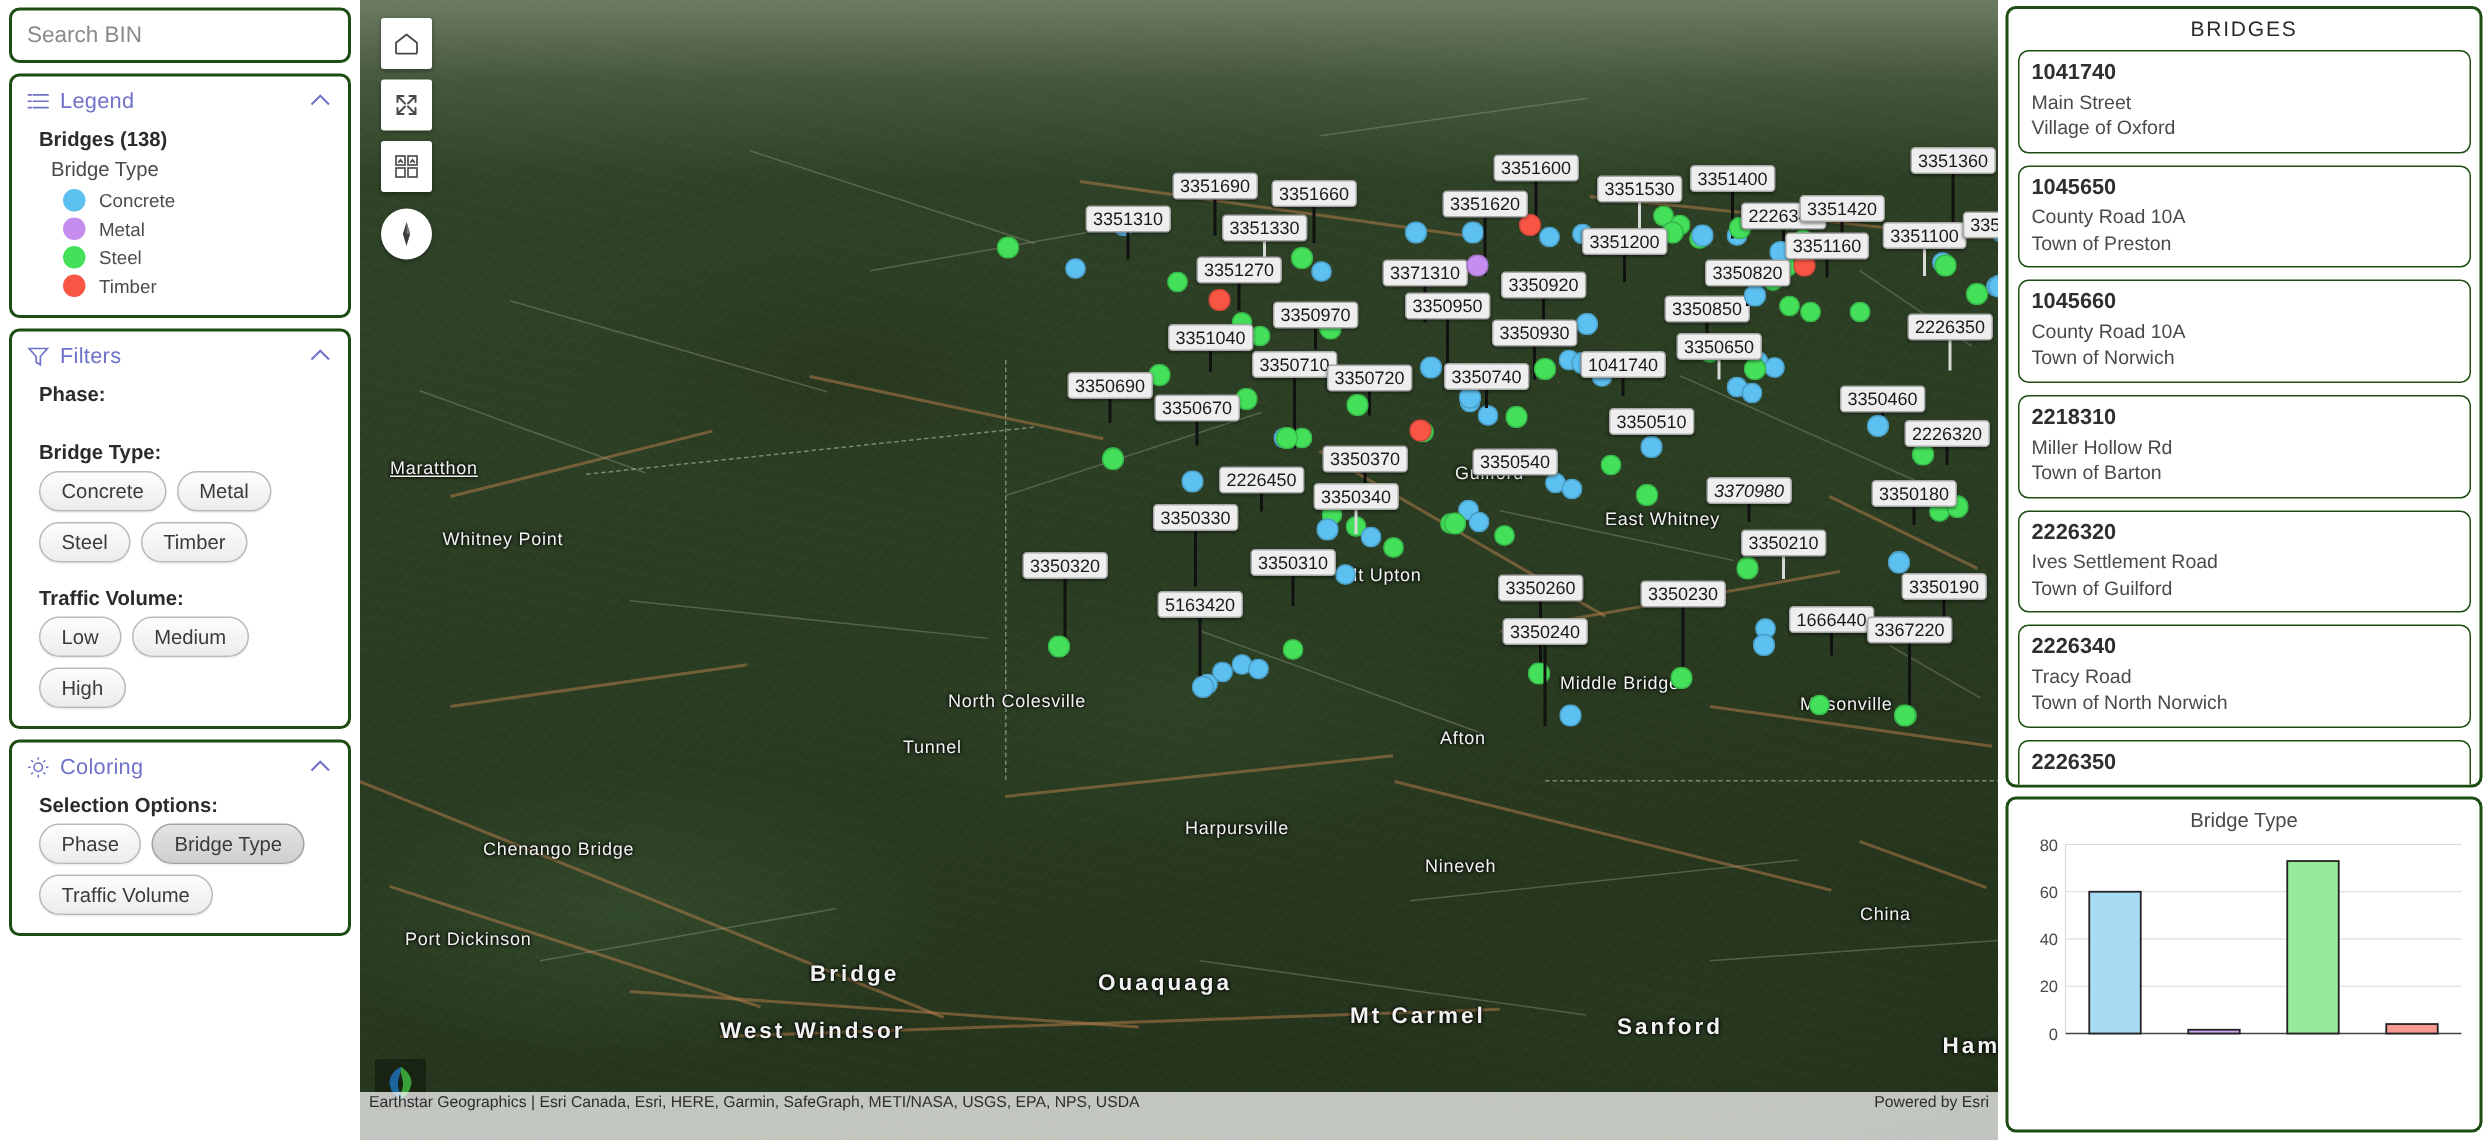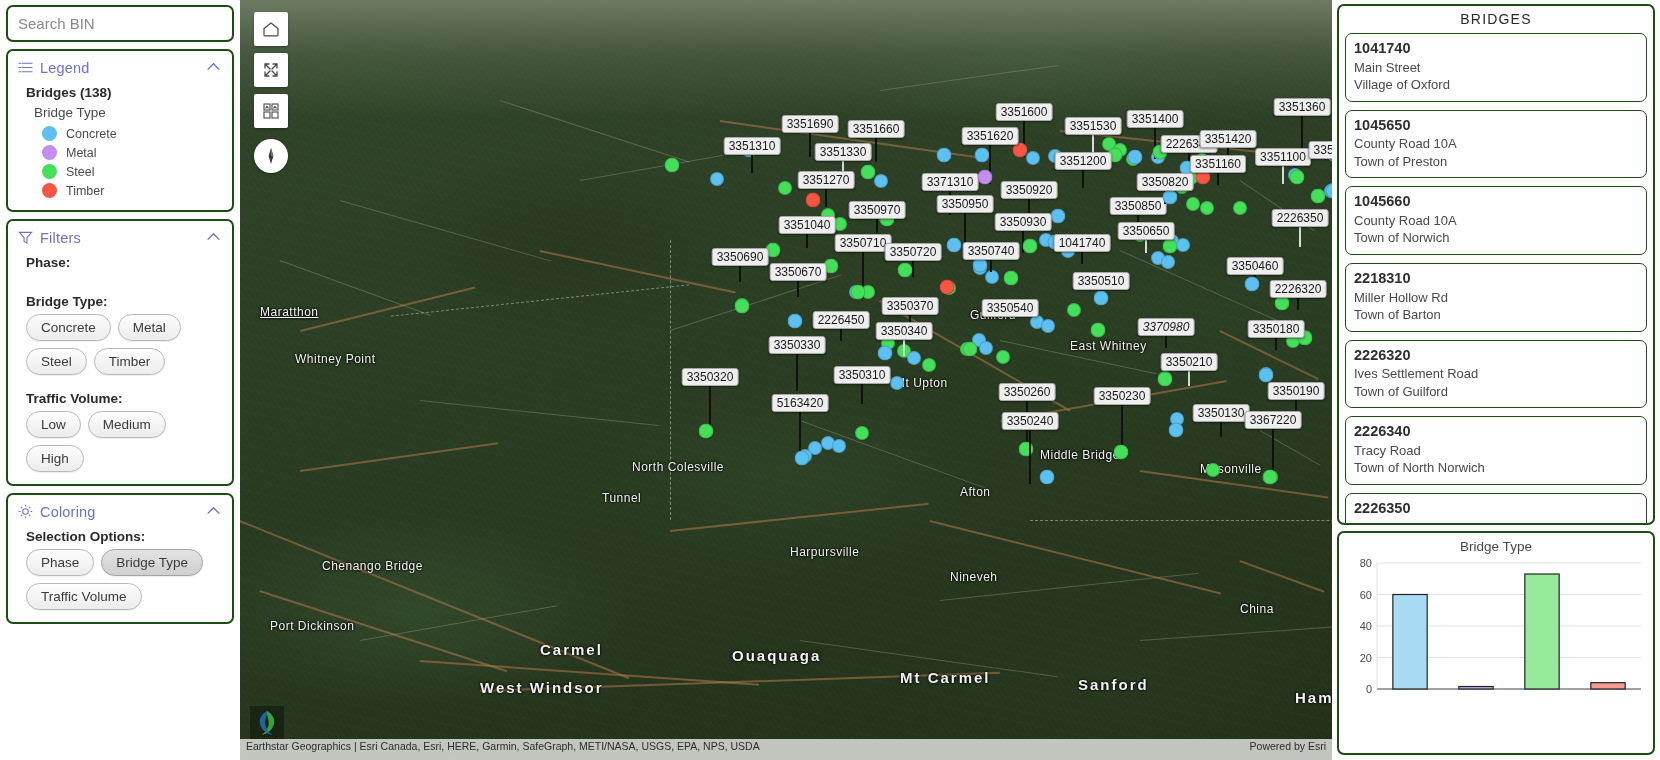--- a/index.html
+++ b/index.html
@@ -143,21 +143,21 @@
   .leader { position: absolute; width: 2px; background: #111; transform: translateX(-50%); }
   .leader.light { background: #d9d9d9; }
   .blabel {
     position: absolute; transform: translate(-50%, -50%);
     background: #eeeeee; color: #1a1a1a;
     border: 1px solid #a8a8a8; border-radius: 3px;
     font-size: 12px; padding: 1px 4px; white-space: nowrap;
     box-shadow: 0 1px 2px rgba(0,0,0,.4); cursor: pointer;
   }
   .attrib {
-    position: absolute; left: 0; bottom: 0; right: 0; height: 21px;
+    position: absolute; left: 0; bottom: 0; right: 0; height: 32px;
     background: rgba(255,255,255,.72);
     font-size: 10.5px; color: #2d2d2d; line-height: 15px;
     padding: 0 6px; display: flex; justify-content: space-between;
     z-index: 9;
   }
   .esri-logo {
     position: absolute; left: 10px; bottom: 20px;
     width: 34px; height: 34px; z-index: 9;
   }
 
@@ -366,21 +366,21 @@
         <div class="road minor" style="left: 40px; top: 260px; width: 160px; transform: rotate(20deg);"></div>
         <div class="dashline" style="left: 150px; top: 300px; width: 300px; transform: rotate(-6deg);"></div>
         <div class="dashline" style="left: 430px; top: 240px; height: 280px; width: 0px; border-top: none; border-left: 1px dashed rgba(220, 230, 220, 0.45);"></div>
         <div class="dashline" style="left: 790px; top: 520px; width: 420px; transform: rotate(0deg);"></div>
       </div>
     <div id="map-places">
         <div class="map-place" style="left: 392px; top: 460px;">North Colesville</div>
         <div class="map-place" style="left: 362px; top: 491px;">Tunnel</div>
         <div class="map-place" style="left: 82px; top: 559px;">Chenango Bridge</div>
         <div class="map-place" style="left: 30px; top: 619px; text-align: center;">Port Dickinson</div>
-        <div class="map-place big" style="left: 300px; top: 641px;">Carmel</div>
+        <div class="map-place big" style="left: 300px; top: 641px;">Bridge</div>
         <div class="map-place big" style="left: 492px; top: 647px;">Ouaquaga</div>
         <div class="map-place big" style="left: 660px; top: 669px;">Mt Carmel</div>
         <div class="map-place big" style="left: 838px; top: 676px;">Sanford</div>
         <div class="map-place big" style="left: 240px; top: 679px;">West Windsor</div>
         <div class="map-place" style="left: 550px; top: 545px;">Harpursville</div>
         <div class="map-place" style="left: 710px; top: 570px;">Nineveh</div>
         <div class="map-place" style="left: 1000px; top: 602px;">China</div>
         <div class="map-place" style="left: 960px; top: 462px;">Masonville</div>
         <div class="map-place" style="left: 720px; top: 485px;">Afton</div>
         <div class="map-place" style="left: 800px; top: 448px;">Middle Bridge</div>
@@ -628,21 +628,21 @@
         <div class="marker" style="width: 15px; height: 15px; left: 1026px; top: 375px; background: rgb(92, 192, 240);"></div>
         <div class="blabel" style="left: 1056px; top: 391px;">3350190</div>
         <div class="leader" style="left: 787px; top: 399px; height: 57px;"></div>
         <div class="marker" style="width: 15px; height: 15px; left: 786px; top: 449px; background: rgb(68, 224, 90);"></div>
         <div class="blabel" style="left: 787px; top: 392px;">3350260</div>
         <div class="leader" style="left: 882px; top: 403px; height: 56px;"></div>
         <div class="marker" style="width: 15px; height: 15px; left: 881px; top: 452px; background: rgb(68, 224, 90);"></div>
         <div class="blabel" style="left: 882px; top: 396px;">3350230</div>
         <div class="leader" style="left: 981px; top: 420px; height: 17px;"></div>
         <div class="marker" style="width: 15px; height: 15px; left: 936px; top: 430px; background: rgb(92, 192, 240);"></div>
-        <div class="blabel" style="left: 981px; top: 413px;">3350130</div>
+        <div class="blabel" style="left: 981px; top: 413px;">1666440</div>
         <div class="leader" style="left: 1033px; top: 427px; height: 57px;"></div>
         <div class="marker" style="width: 15px; height: 15px; left: 1030px; top: 477px; background: rgb(68, 224, 90);"></div>
         <div class="blabel" style="left: 1033px; top: 420px;">3367220</div>
         <div class="leader" style="left: 790px; top: 428px; height: 56px;"></div>
         <div class="marker" style="width: 15px; height: 15px; left: 807px; top: 477px; background: rgb(92, 192, 240);"></div>
         <div class="blabel" style="left: 790px; top: 421px;">3350240</div>
       </div>
 
     <svg class="esri-logo" viewBox="0 0 40 40">
       <rect x="0" y="0" width="40" height="40" fill="rgba(0,0,0,.35)"></rect>

